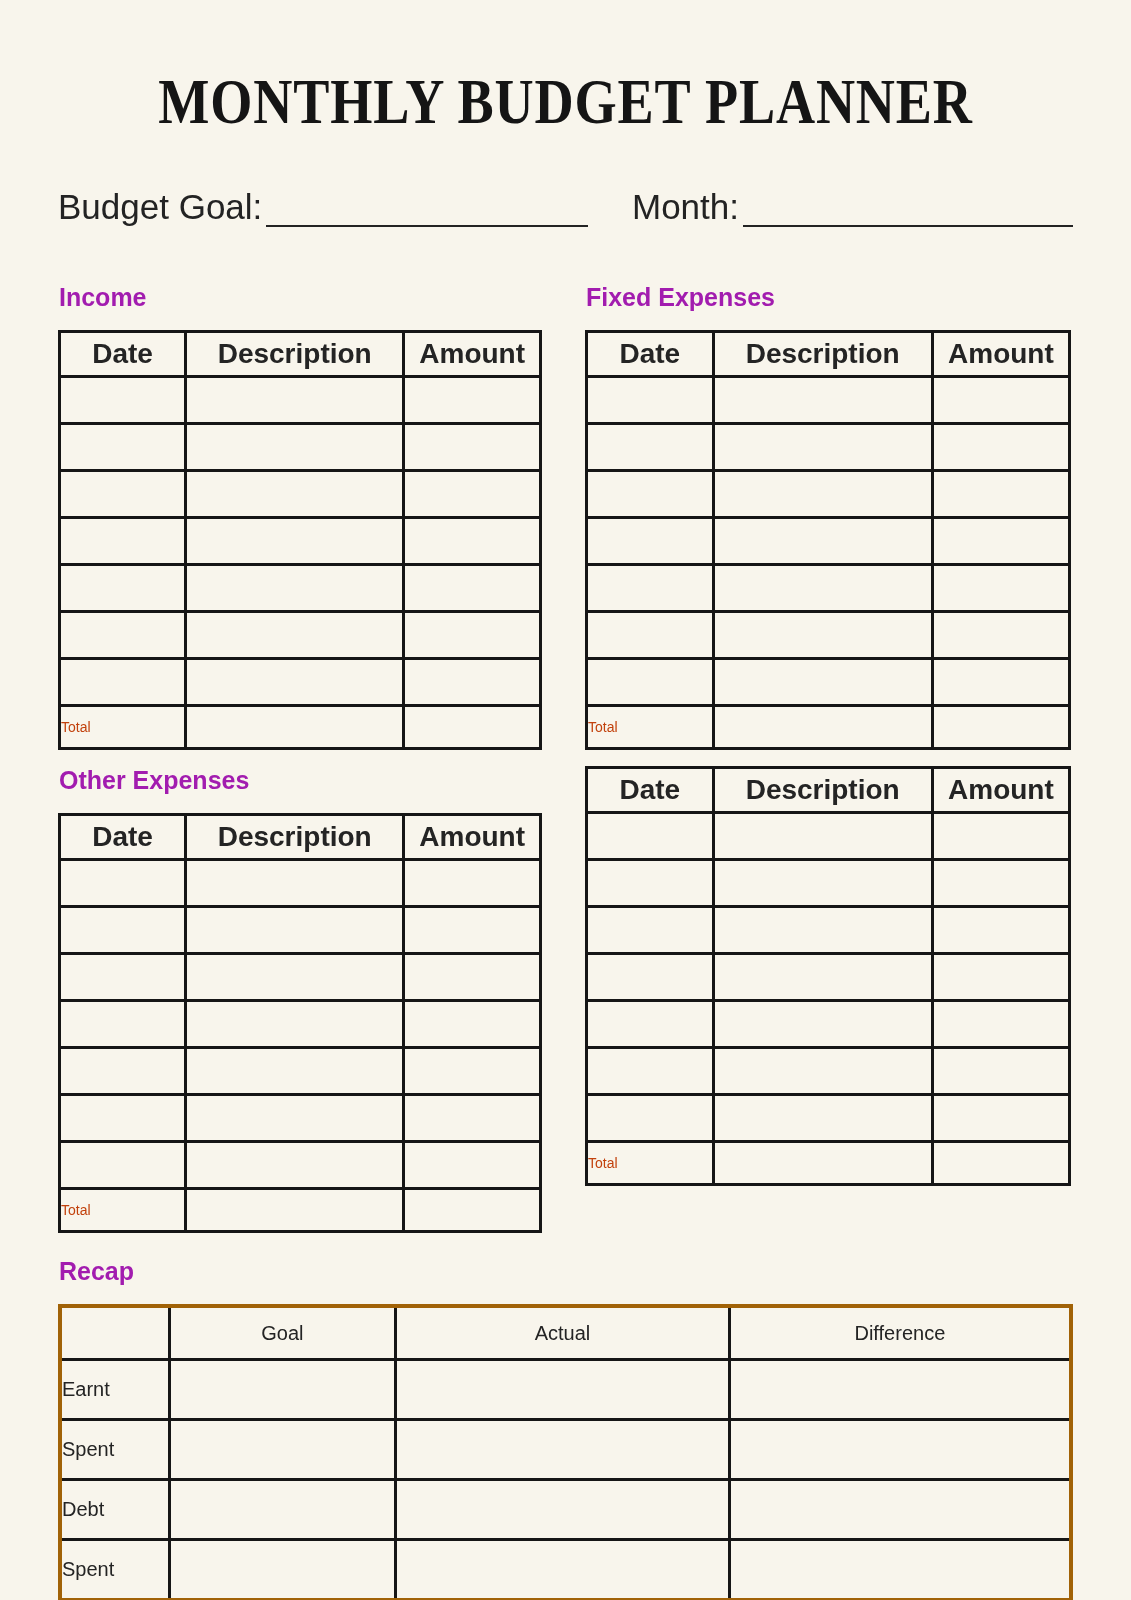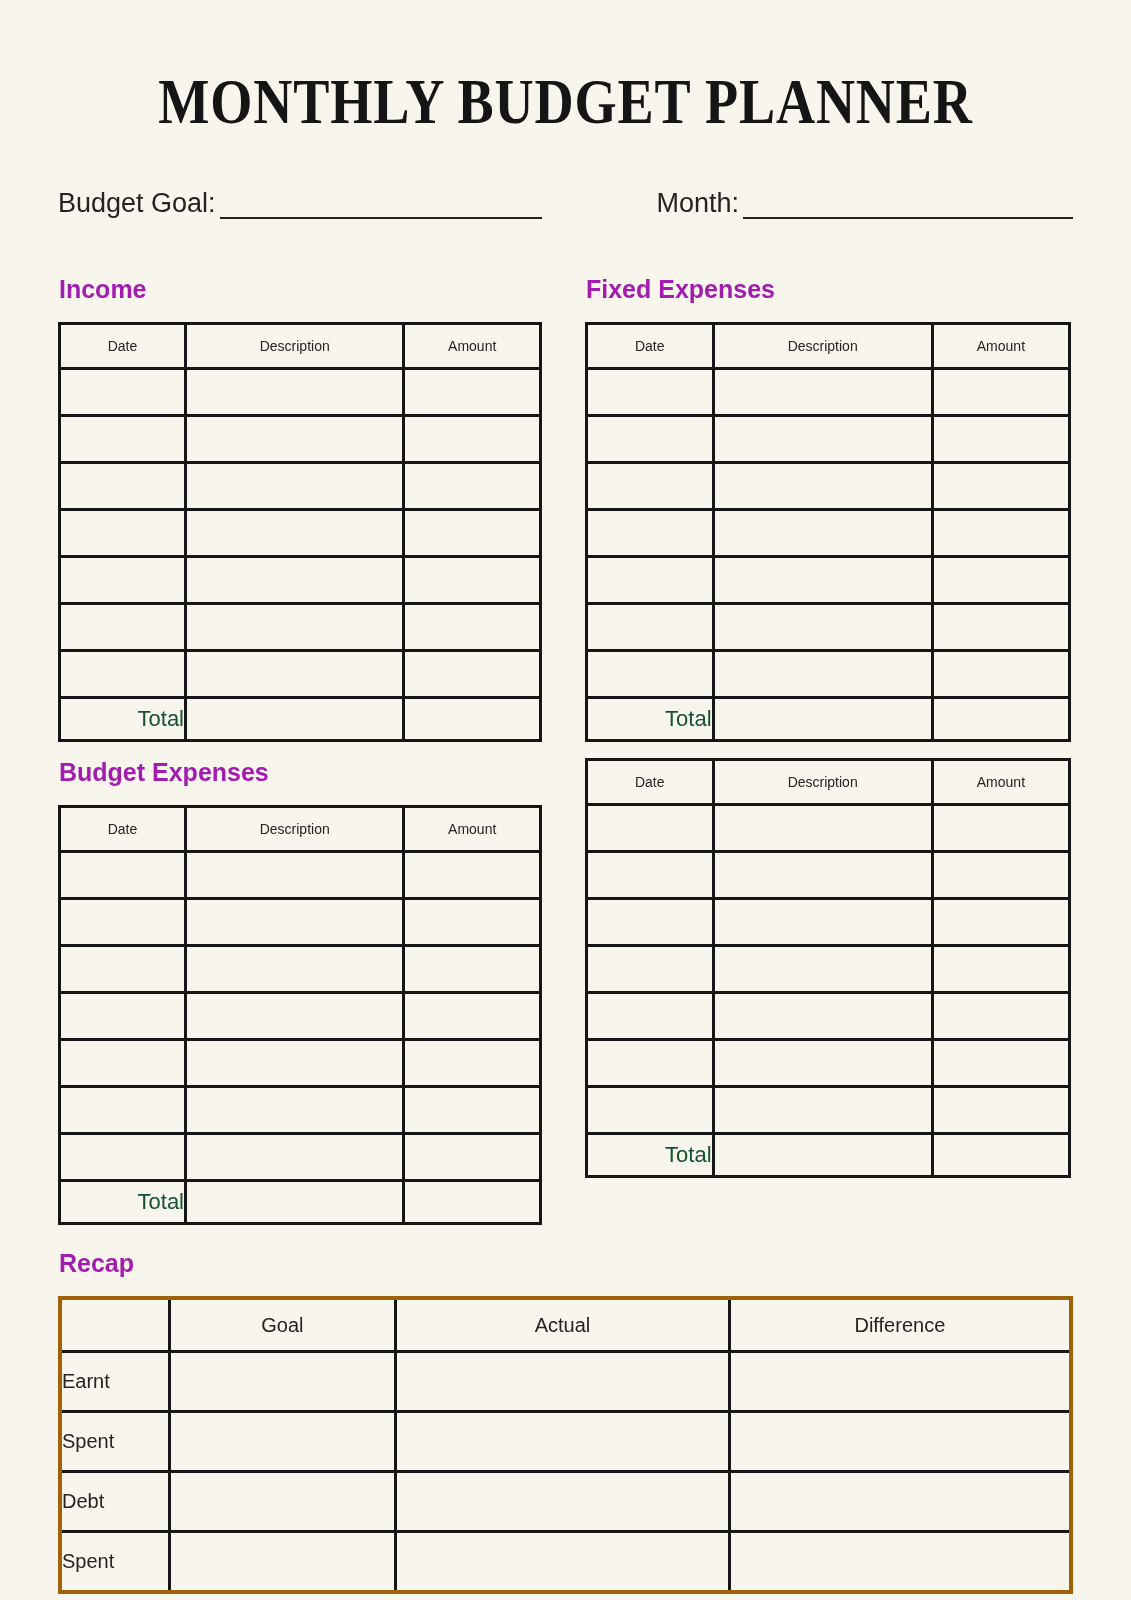--- a/index.html
+++ b/index.html
@@ -13,37 +13,37 @@
 
   .title{
     margin:66px 0 0 0;text-align:center;white-space:nowrap;
     font-family:"Liberation Serif","DejaVu Serif",serif;
     font-weight:bold;font-size:63px;letter-spacing:1px;color:#151515;
     transform:scaleX(0.86);transform-origin:50% 50%;
   }
 
   .fields-row{display:flex;justify-content:space-between;margin-top:48px;}
   .field{display:flex;align-items:flex-end;}
-  .field-label{font-size:27px;line-height:1.15;color:#232323;}
+  .field-label{font-size:35px;line-height:1.15;color:#232323;}
   .field-line{border-bottom:2px solid #232323;height:30px;margin-left:4px;}
   .goal-line{width:322px;}
   .month-line{width:330px;}
 
   .tables-grid{
     display:grid;grid-template-columns:484px 486px;
     column-gap:43px;row-gap:16px;margin-top:56px;
   }
   .section-title{font-size:25px;font-weight:bold;margin:0 0 18px 1px;color:#a21caf;}
 
   table.budget{width:100%;border-collapse:collapse;table-layout:fixed;}
   table.budget th,table.budget td{border:3px solid #161616;padding:0;}
-  table.budget th{font-weight:normal;font-size:14px;color:#242424;height:42px;text-align:center;}
+  table.budget th{font-weight:bold;font-size:28px;color:#242424;height:42px;text-align:center;}
   table.budget td{height:44px;}
   table.budget tr.total-row td{height:40px;}
-  .total-cell{text-align:right;font-size:22px;color:#14532d;}
+  .total-cell{text-align:left;font-size:14px;color:#c2410c;}
 
   .recap-section{margin-top:24px;}
   table.recap{width:100%;border-collapse:collapse;table-layout:fixed;border:4px solid #a16207;}
   table.recap th,table.recap td{border:3px solid #161616;padding:0;}
   table.recap th{font-weight:normal;font-size:20px;color:#242424;height:50px;text-align:center;}
   table.recap td{height:57px;}
   .row-label{font-size:20px;color:#242424;}
 </style>
 </head>
 <body style="background: rgb(248, 245, 236);">
@@ -172,21 +172,21 @@
             </tr>
             <tr class="total-row">
               <td class="total-cell">Total</td>
               <td></td>
               <td></td>
             </tr>
           </tbody>
         </table>
     </section>
     <section>
-      <h2 class="section-title">Budget Expenses</h2>
+      <h2 class="section-title">Other Expenses</h2>
       <table class="budget">
           <colgroup>
             <col style="width: 26.2%;">
             <col style="width: 45.4%;">
             <col style="width: 28.4%;">
           </colgroup>
           <tbody>
             <tr>
               <th>Date</th>
               <th>Description</th>

